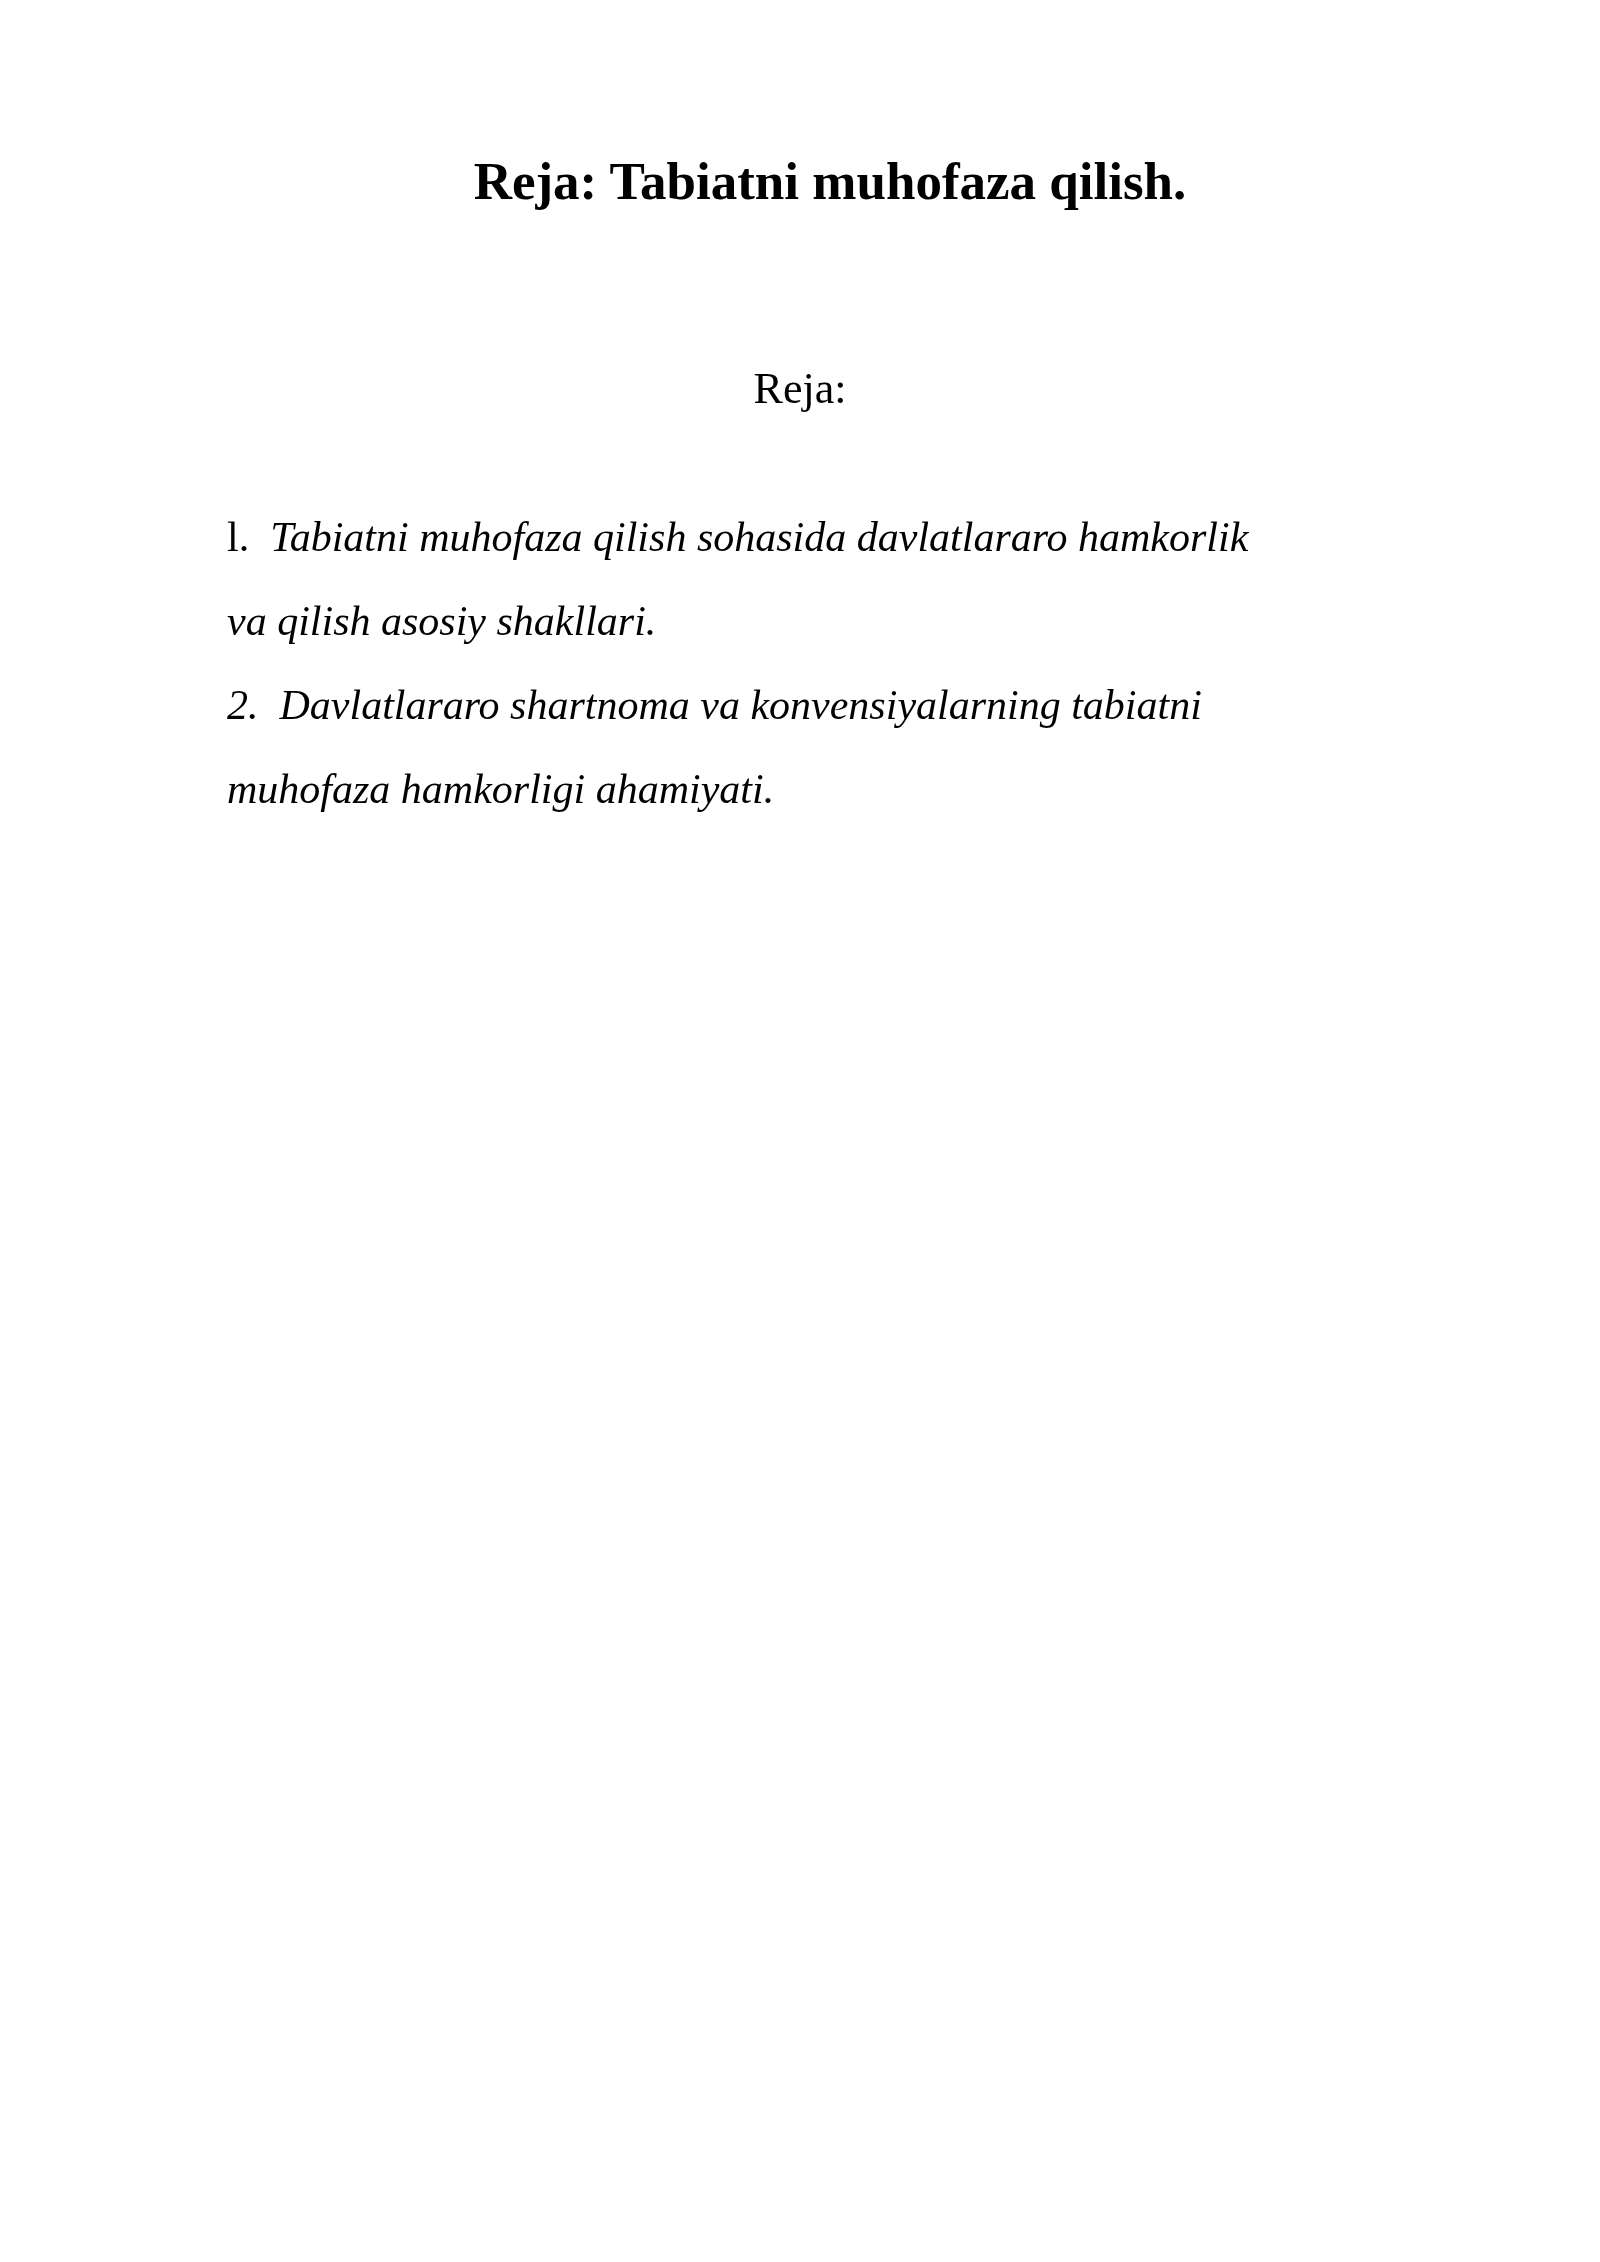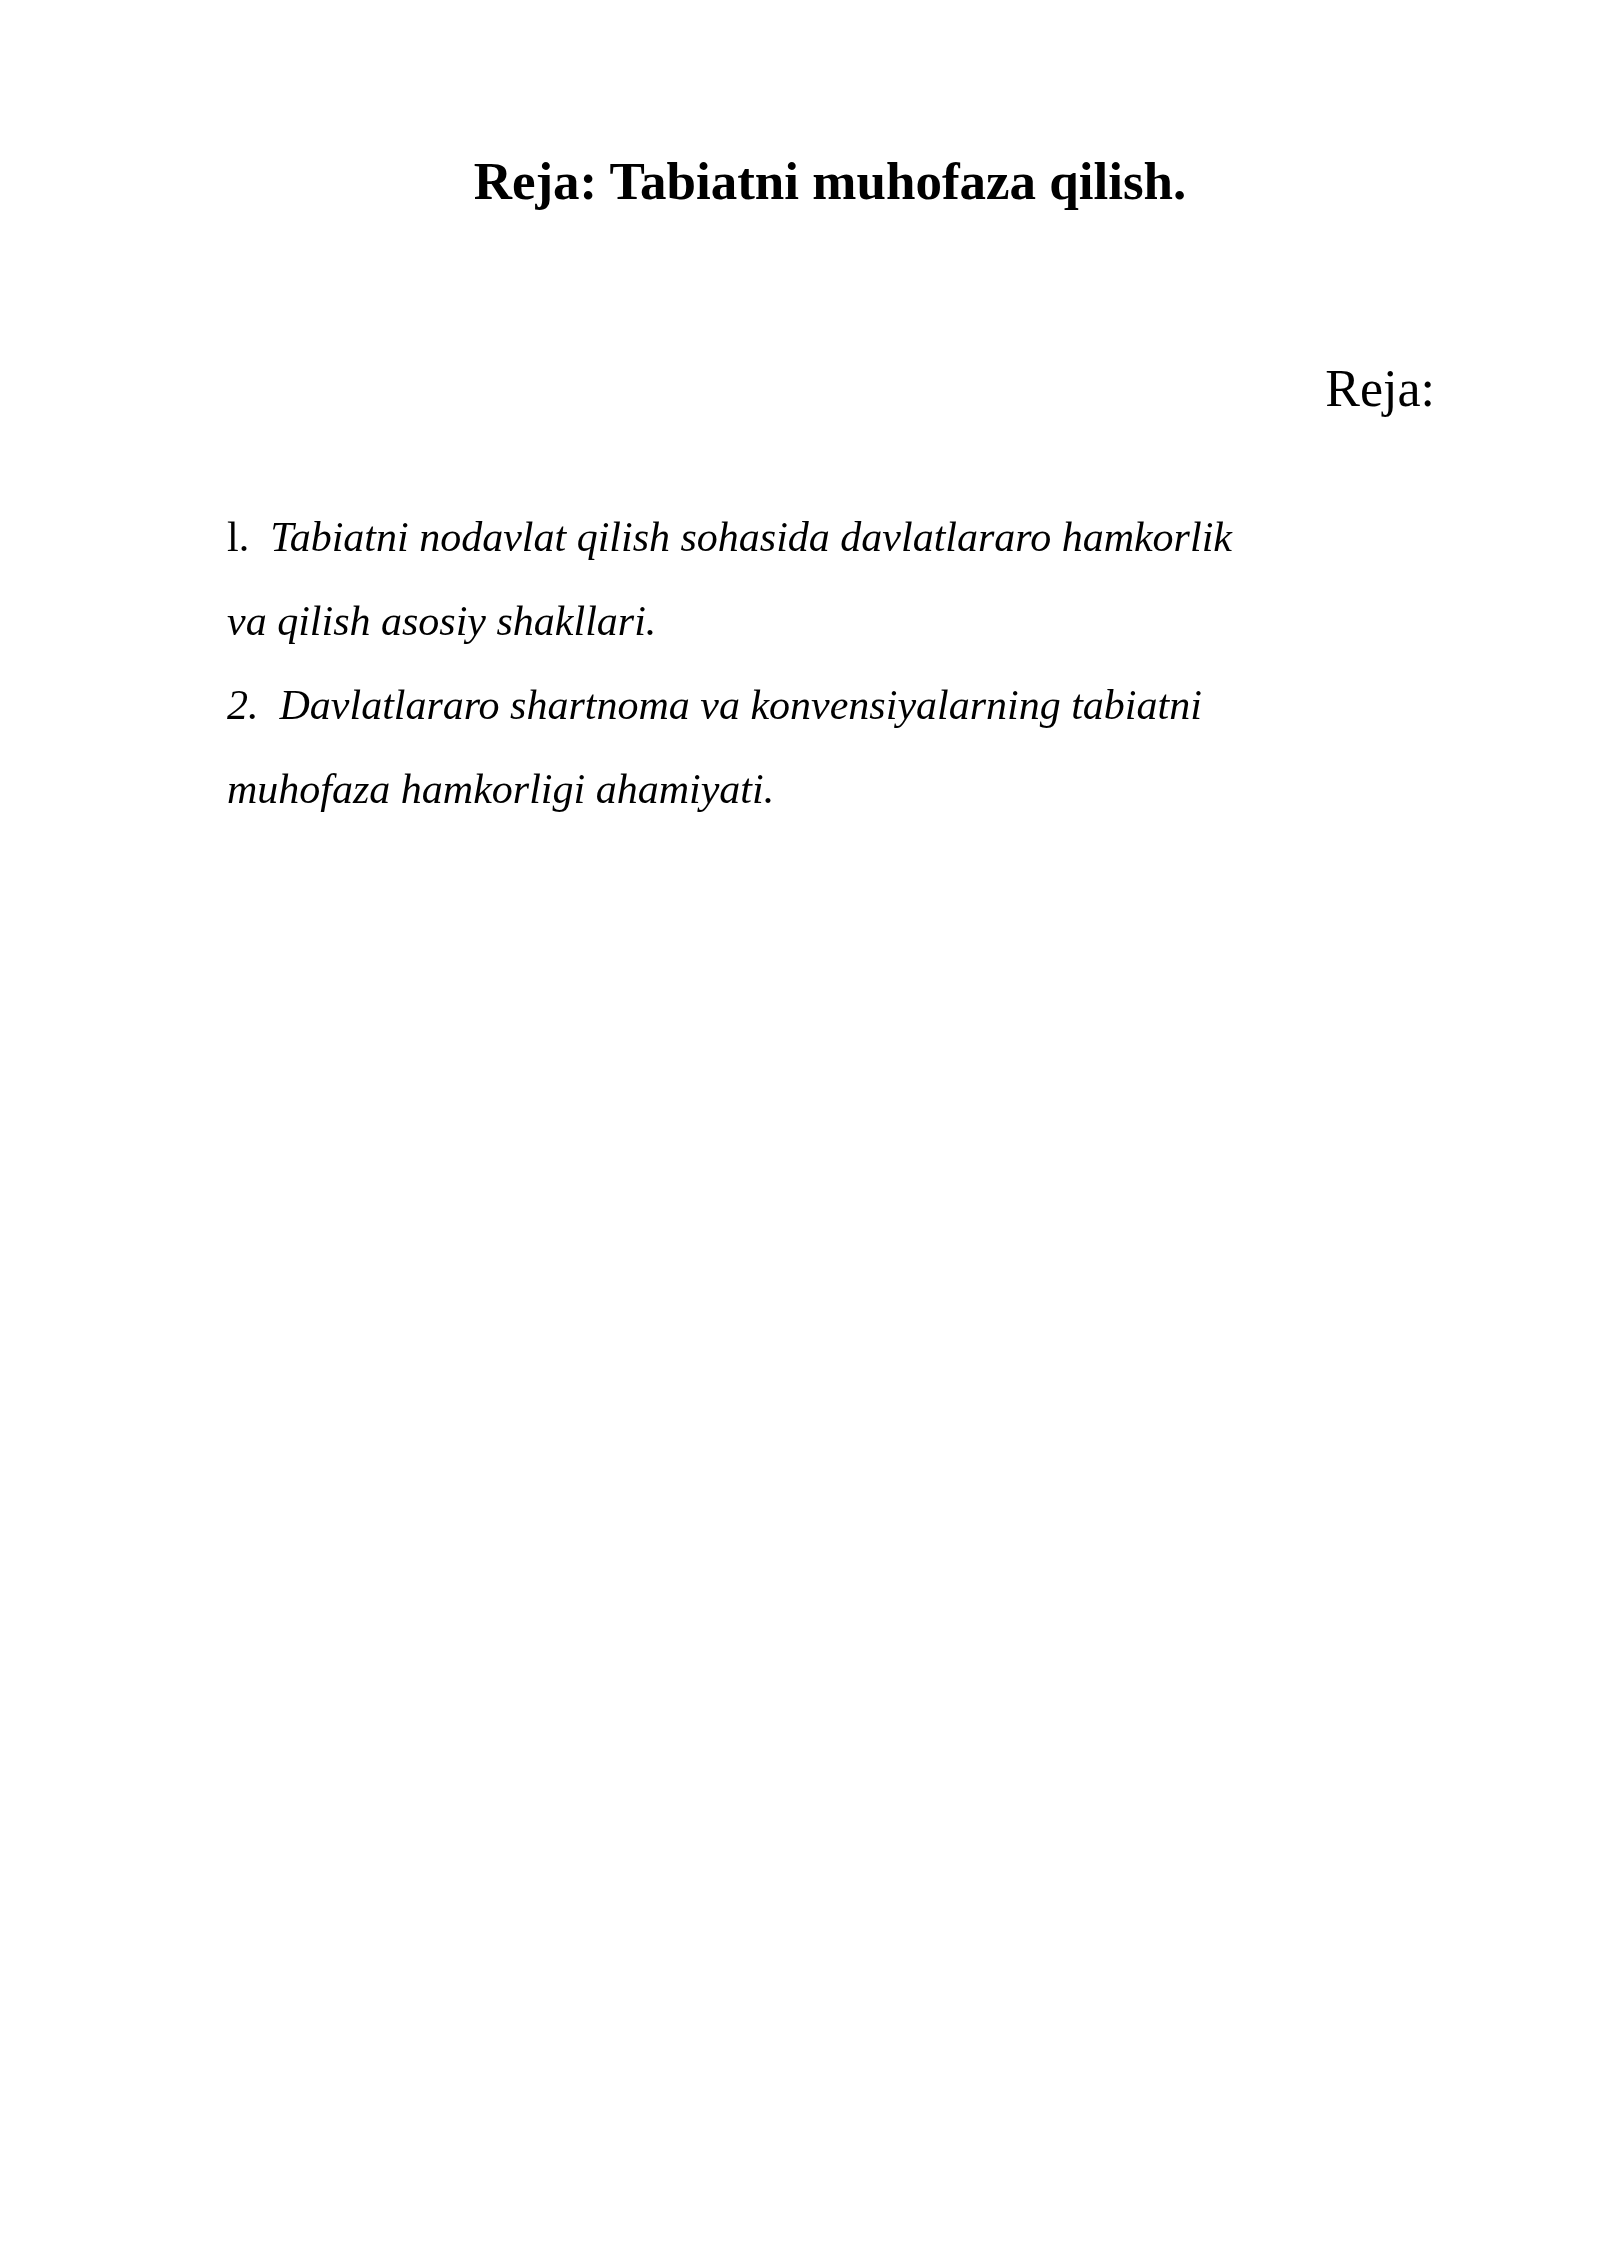--- a/index.html
+++ b/index.html
@@ -23,23 +23,23 @@
   }
   .doc-title {
     text-align: center;
     font-weight: bold;
     font-size: 53px;
     line-height: 62px;
     padding-left: 60px; 
     white-space: nowrap;
   }
   .plan-heading {
-    text-align: right;
+    text-align: center;
     font-weight: normal;
-    font-size: 52px;
+    font-size: 44px;
     line-height: 53px;
     margin-top: 150px;
   }
   .plan-list {
     margin-top: 80px;
     margin-left: 62px; 
     font-size: 42px;
     line-height: 84px; 
     font-style: italic;
   }
@@ -58,21 +58,21 @@
 
 <div class="page">
 
   <div class="doc-title">Reja: Tabiatni muhofaza qilish.</div>
 
   <div class="plan-heading">Reja:</div>
 
   <div class="plan-list">
 
     <div class="line">
-      <span class="marker upright">l.</span><span>Tabiatni nodavlat qilish sohasida davlatlararo hamkorlik</span>
+      <span class="marker upright">l.</span><span>Tabiatni muhofaza qilish sohasida davlatlararo hamkorlik</span>
     </div>
     <div class="line">va qilish asosiy shakllari.</div>
 
     <div class="line">
       <span class="marker">2.</span><span>Davlatlararo shartnoma va konvensiyalarning tabiatni</span>
     </div>
     <div class="line">muhofaza hamkorligi ahamiyati.</div>
 
 
 

